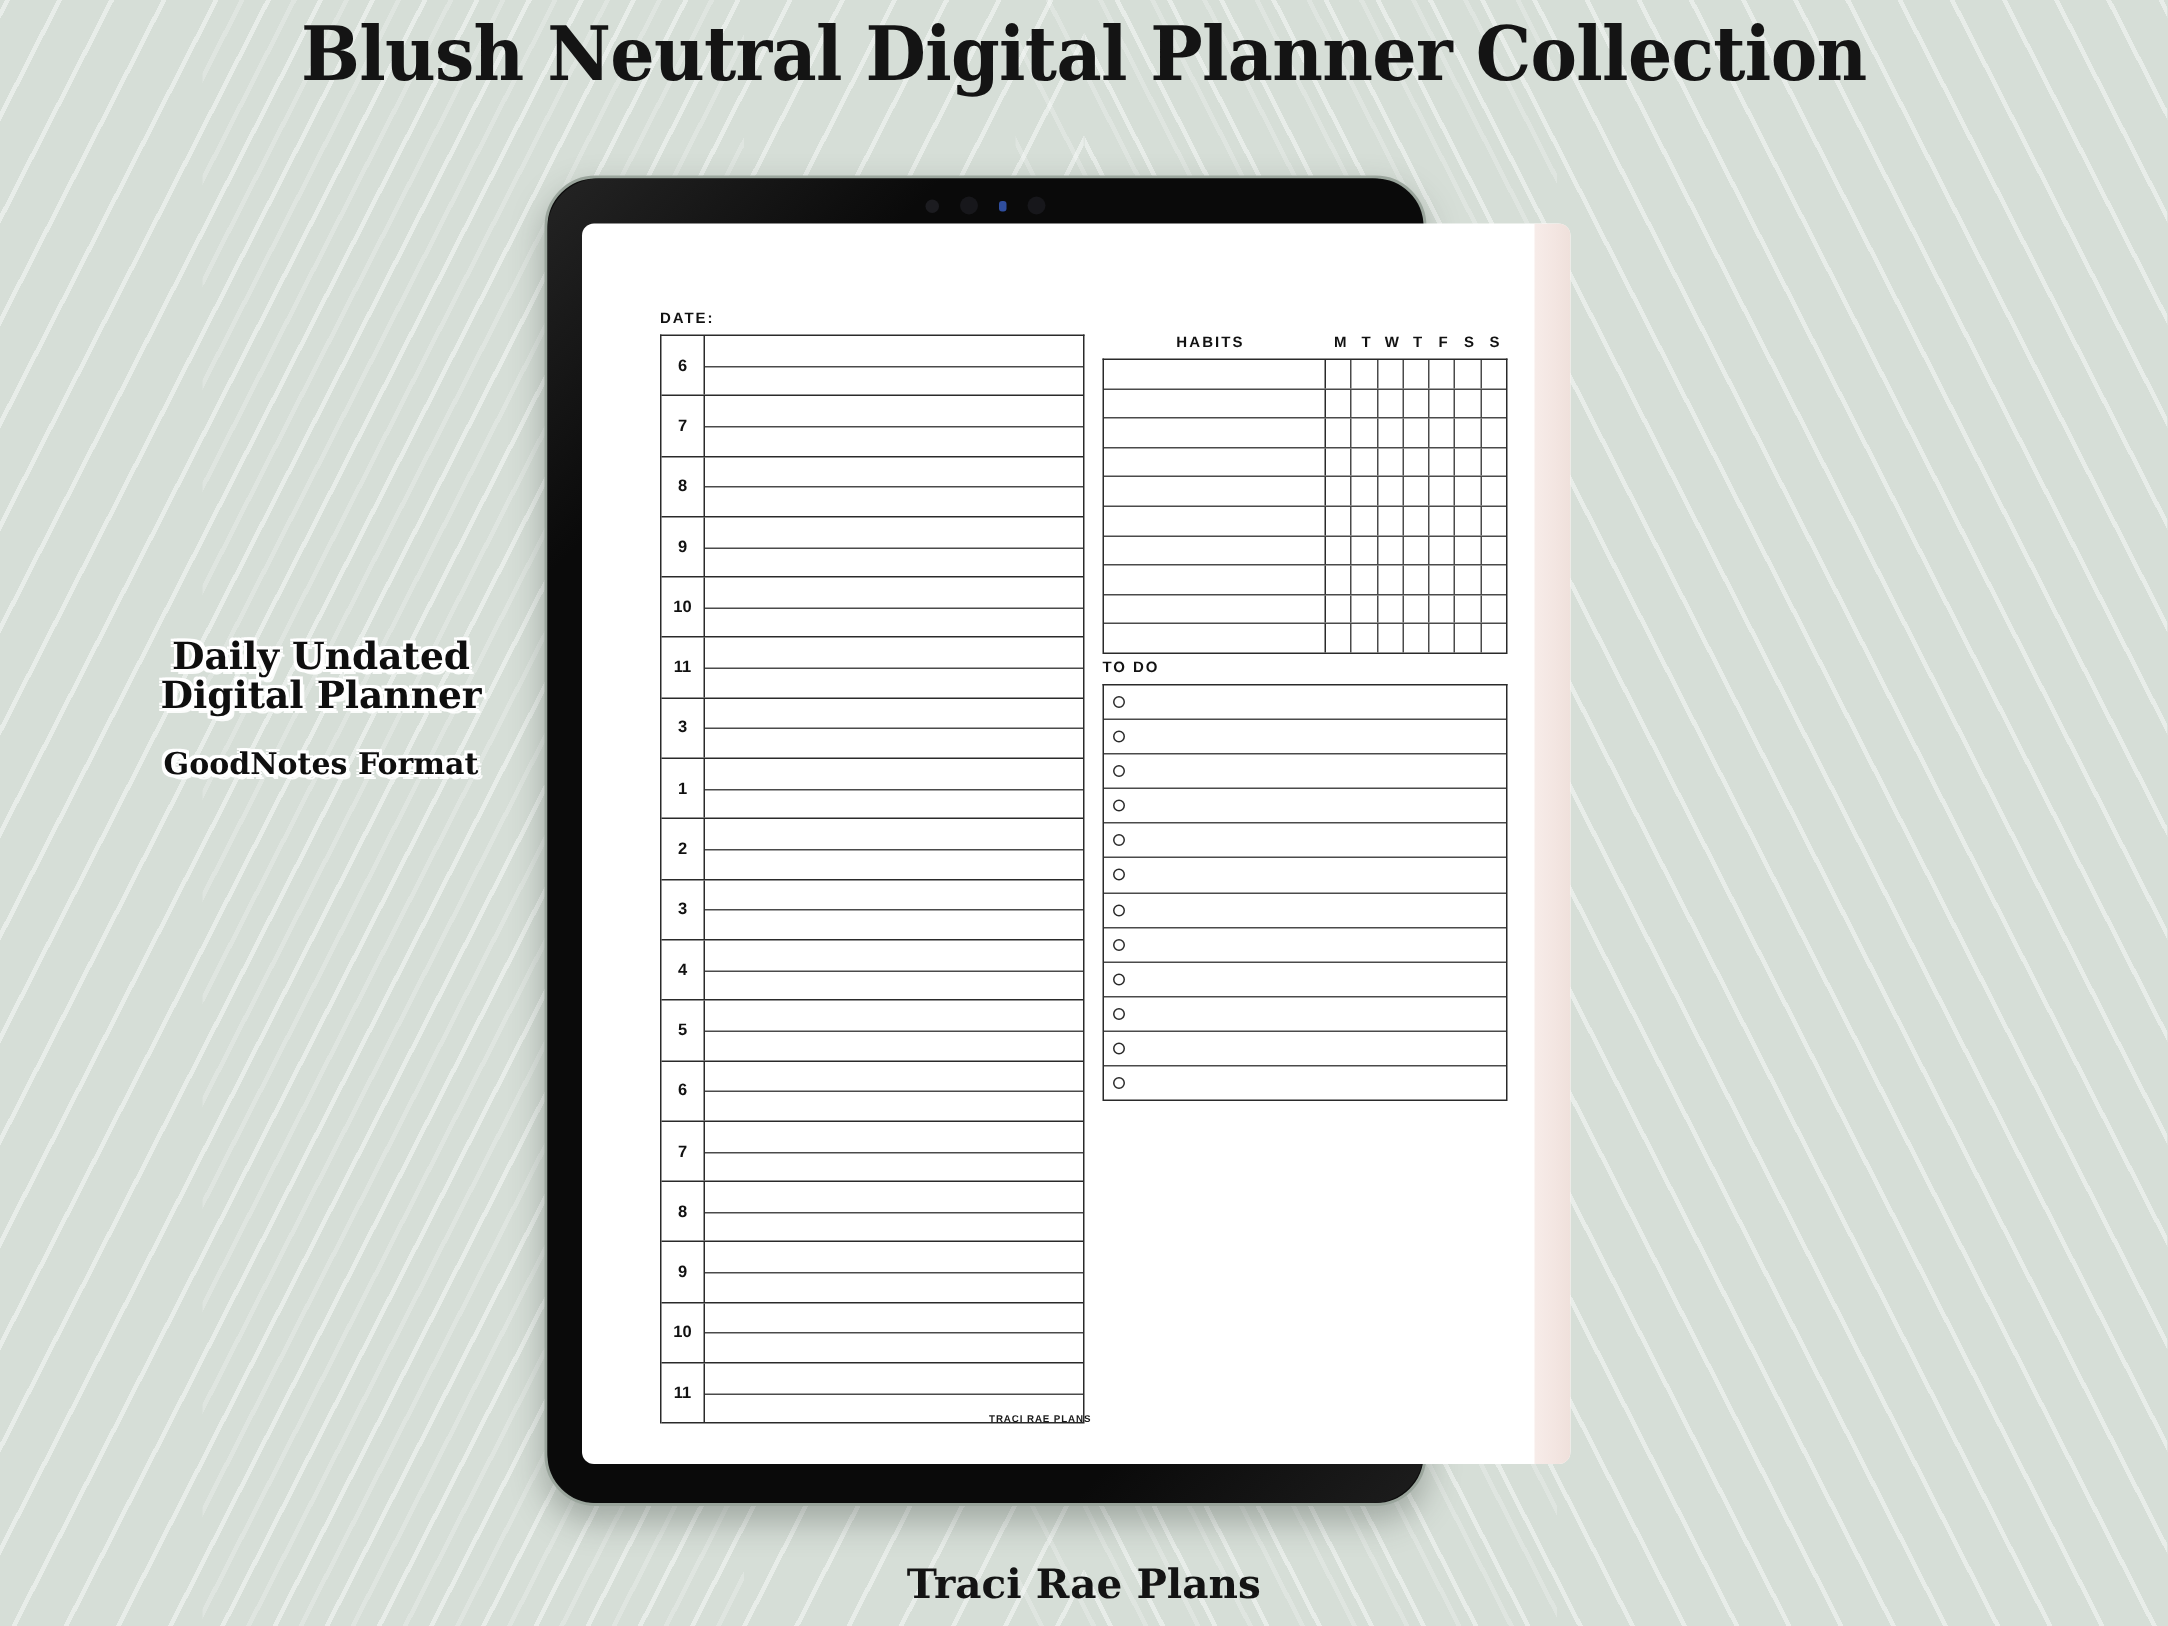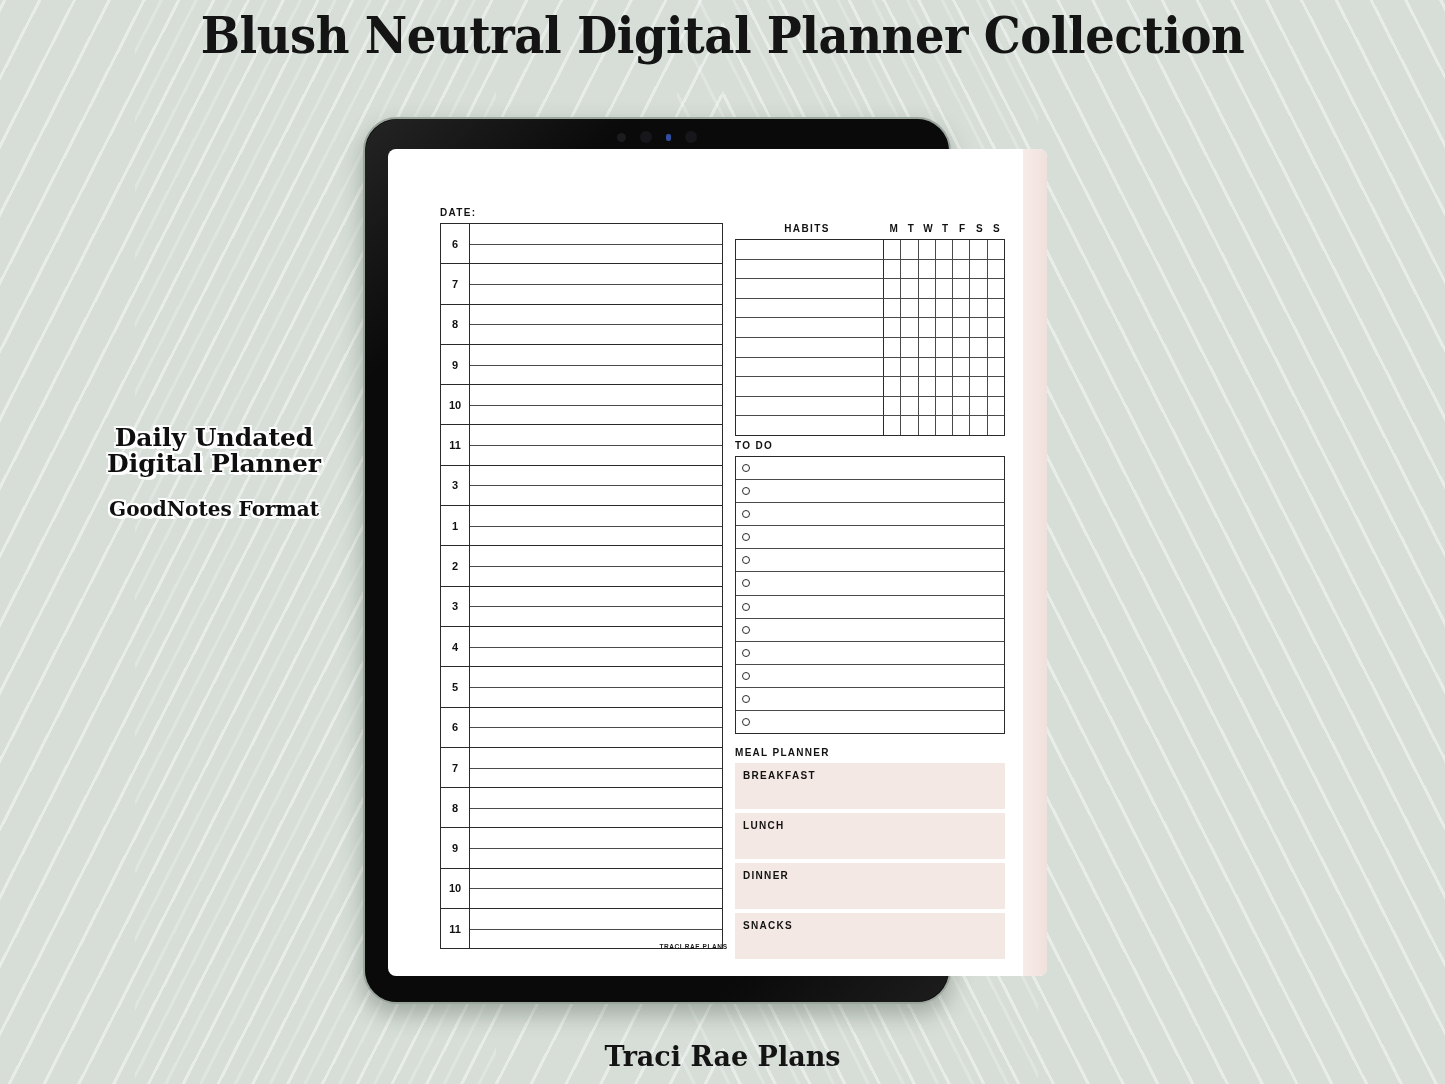--- a/index.html
+++ b/index.html
@@ -592,37 +592,20 @@
                   <div class="todo-circle"></div>
                   <div></div>
                 </div>
                 <div class="todo-row">
                   <div class="todo-circle"></div>
                   <div></div>
                 </div>
               </div>
           </div>
 
-          <div id="meal-section">
-            <div class="sec-label">MEAL PLANNER</div>
-            <div id="meal-list">
-                <div class="meal-block">
-                  <div class="meal-label">BREAKFAST</div>
-                </div>
-                <div class="meal-block">
-                  <div class="meal-label">LUNCH</div>
-                </div>
-                <div class="meal-block">
-                  <div class="meal-label">DINNER</div>
-                </div>
-                <div class="meal-block">
-                  <div class="meal-label">SNACKS</div>
-                </div>
-              </div>
-          </div>
 
         </div>
       </div>
 
       <div id="planner-footer">TRACI RAE PLANS</div>
     </div>
   </div>
 </div>
 
 <div id="brand-footer">Traci Rae Plans</div>

